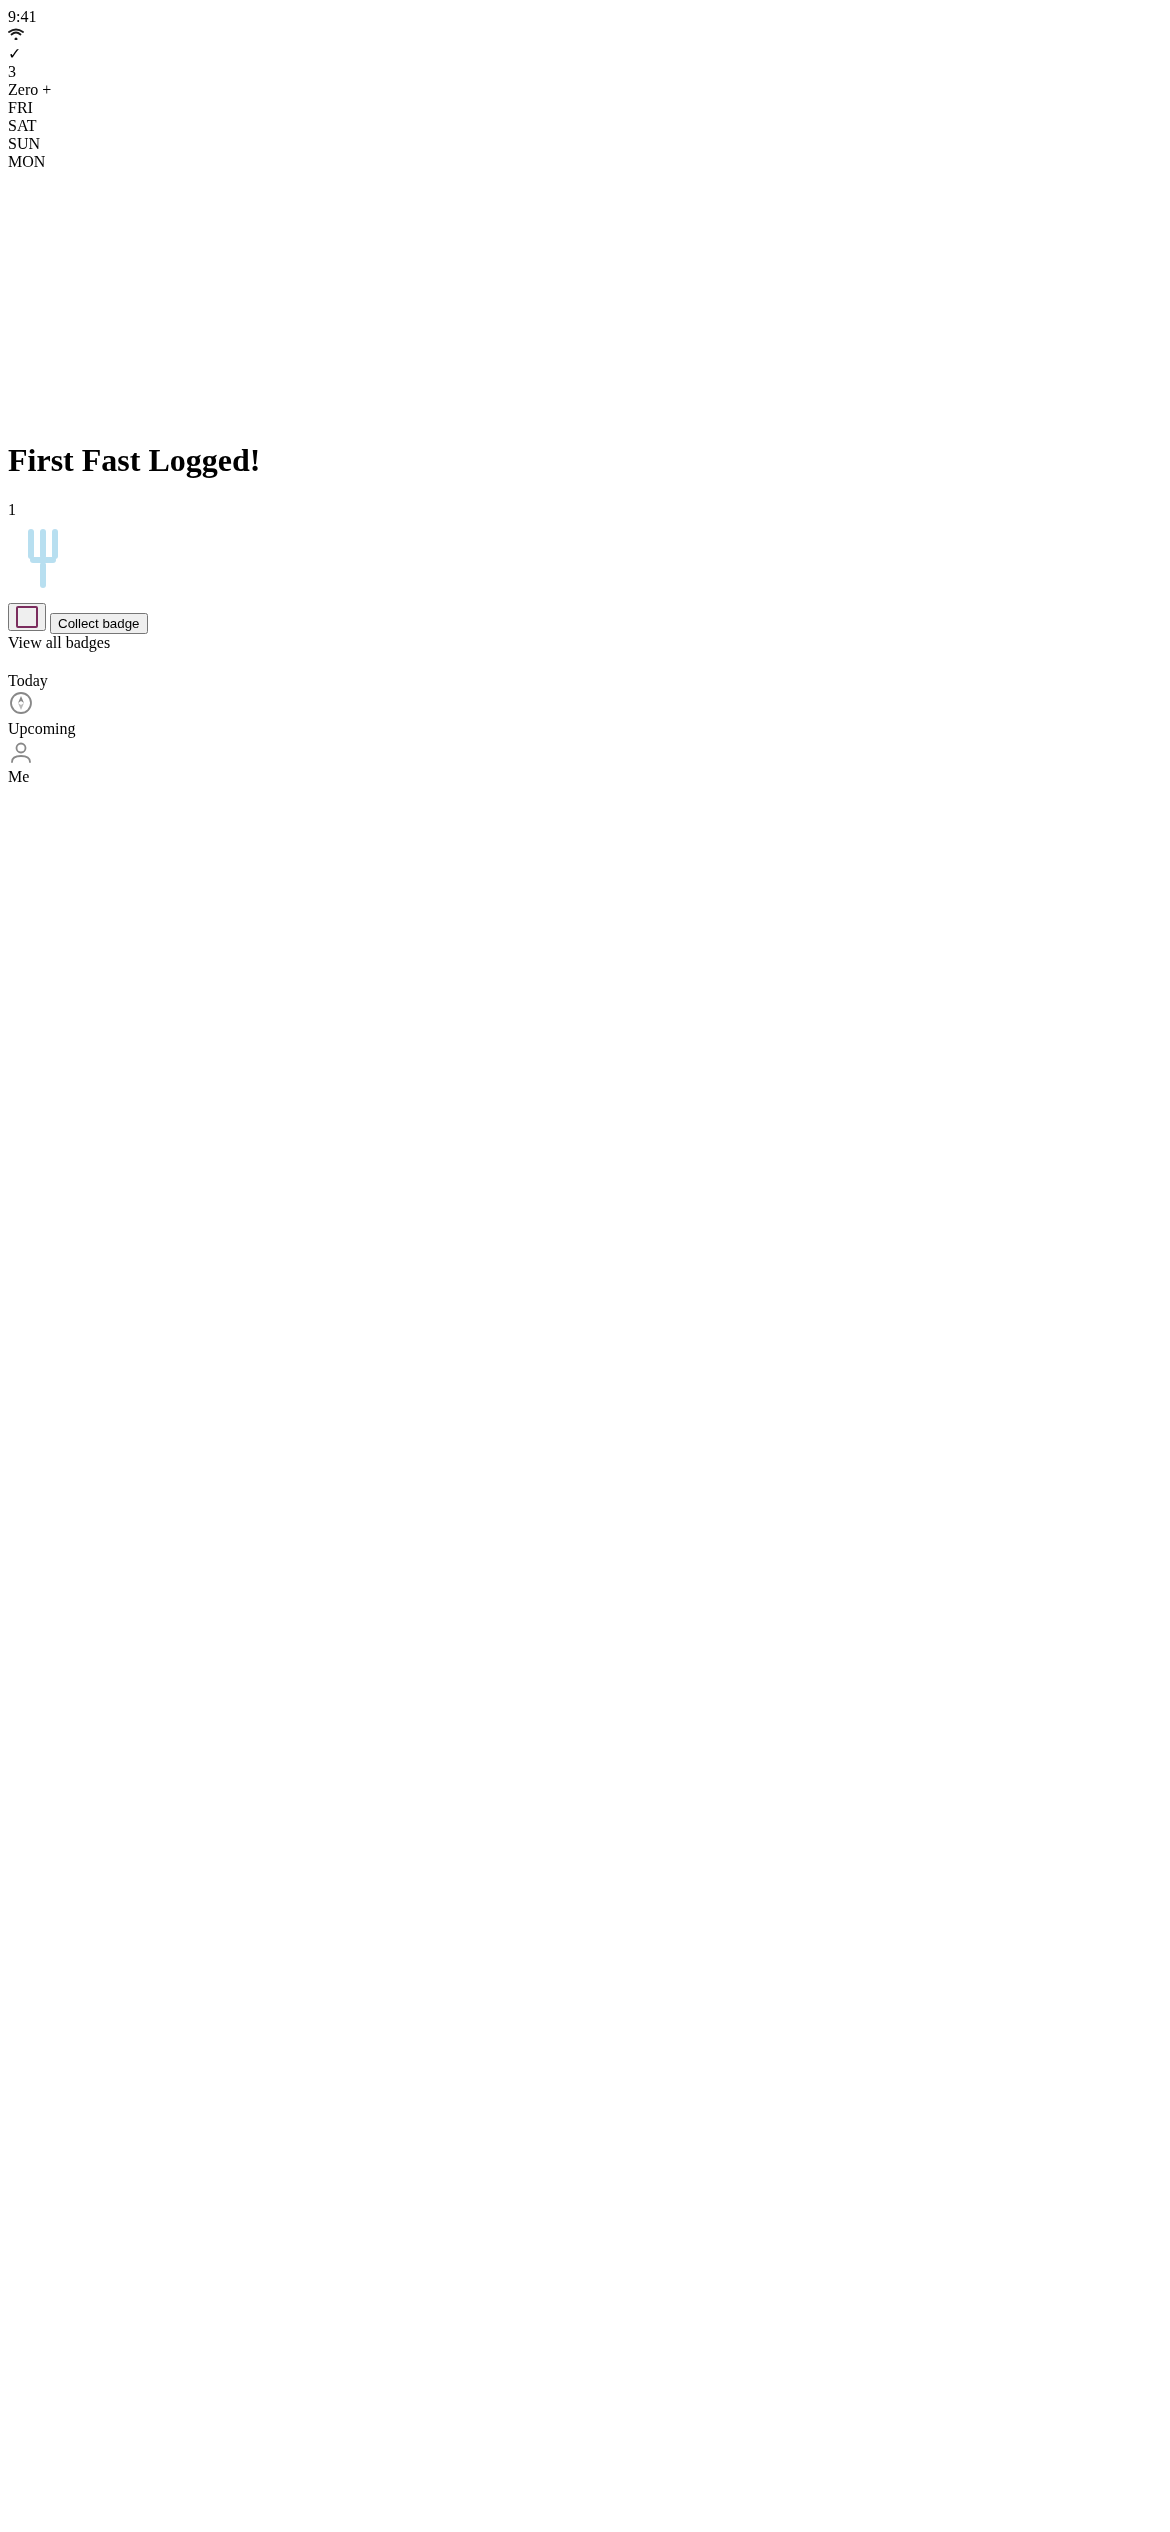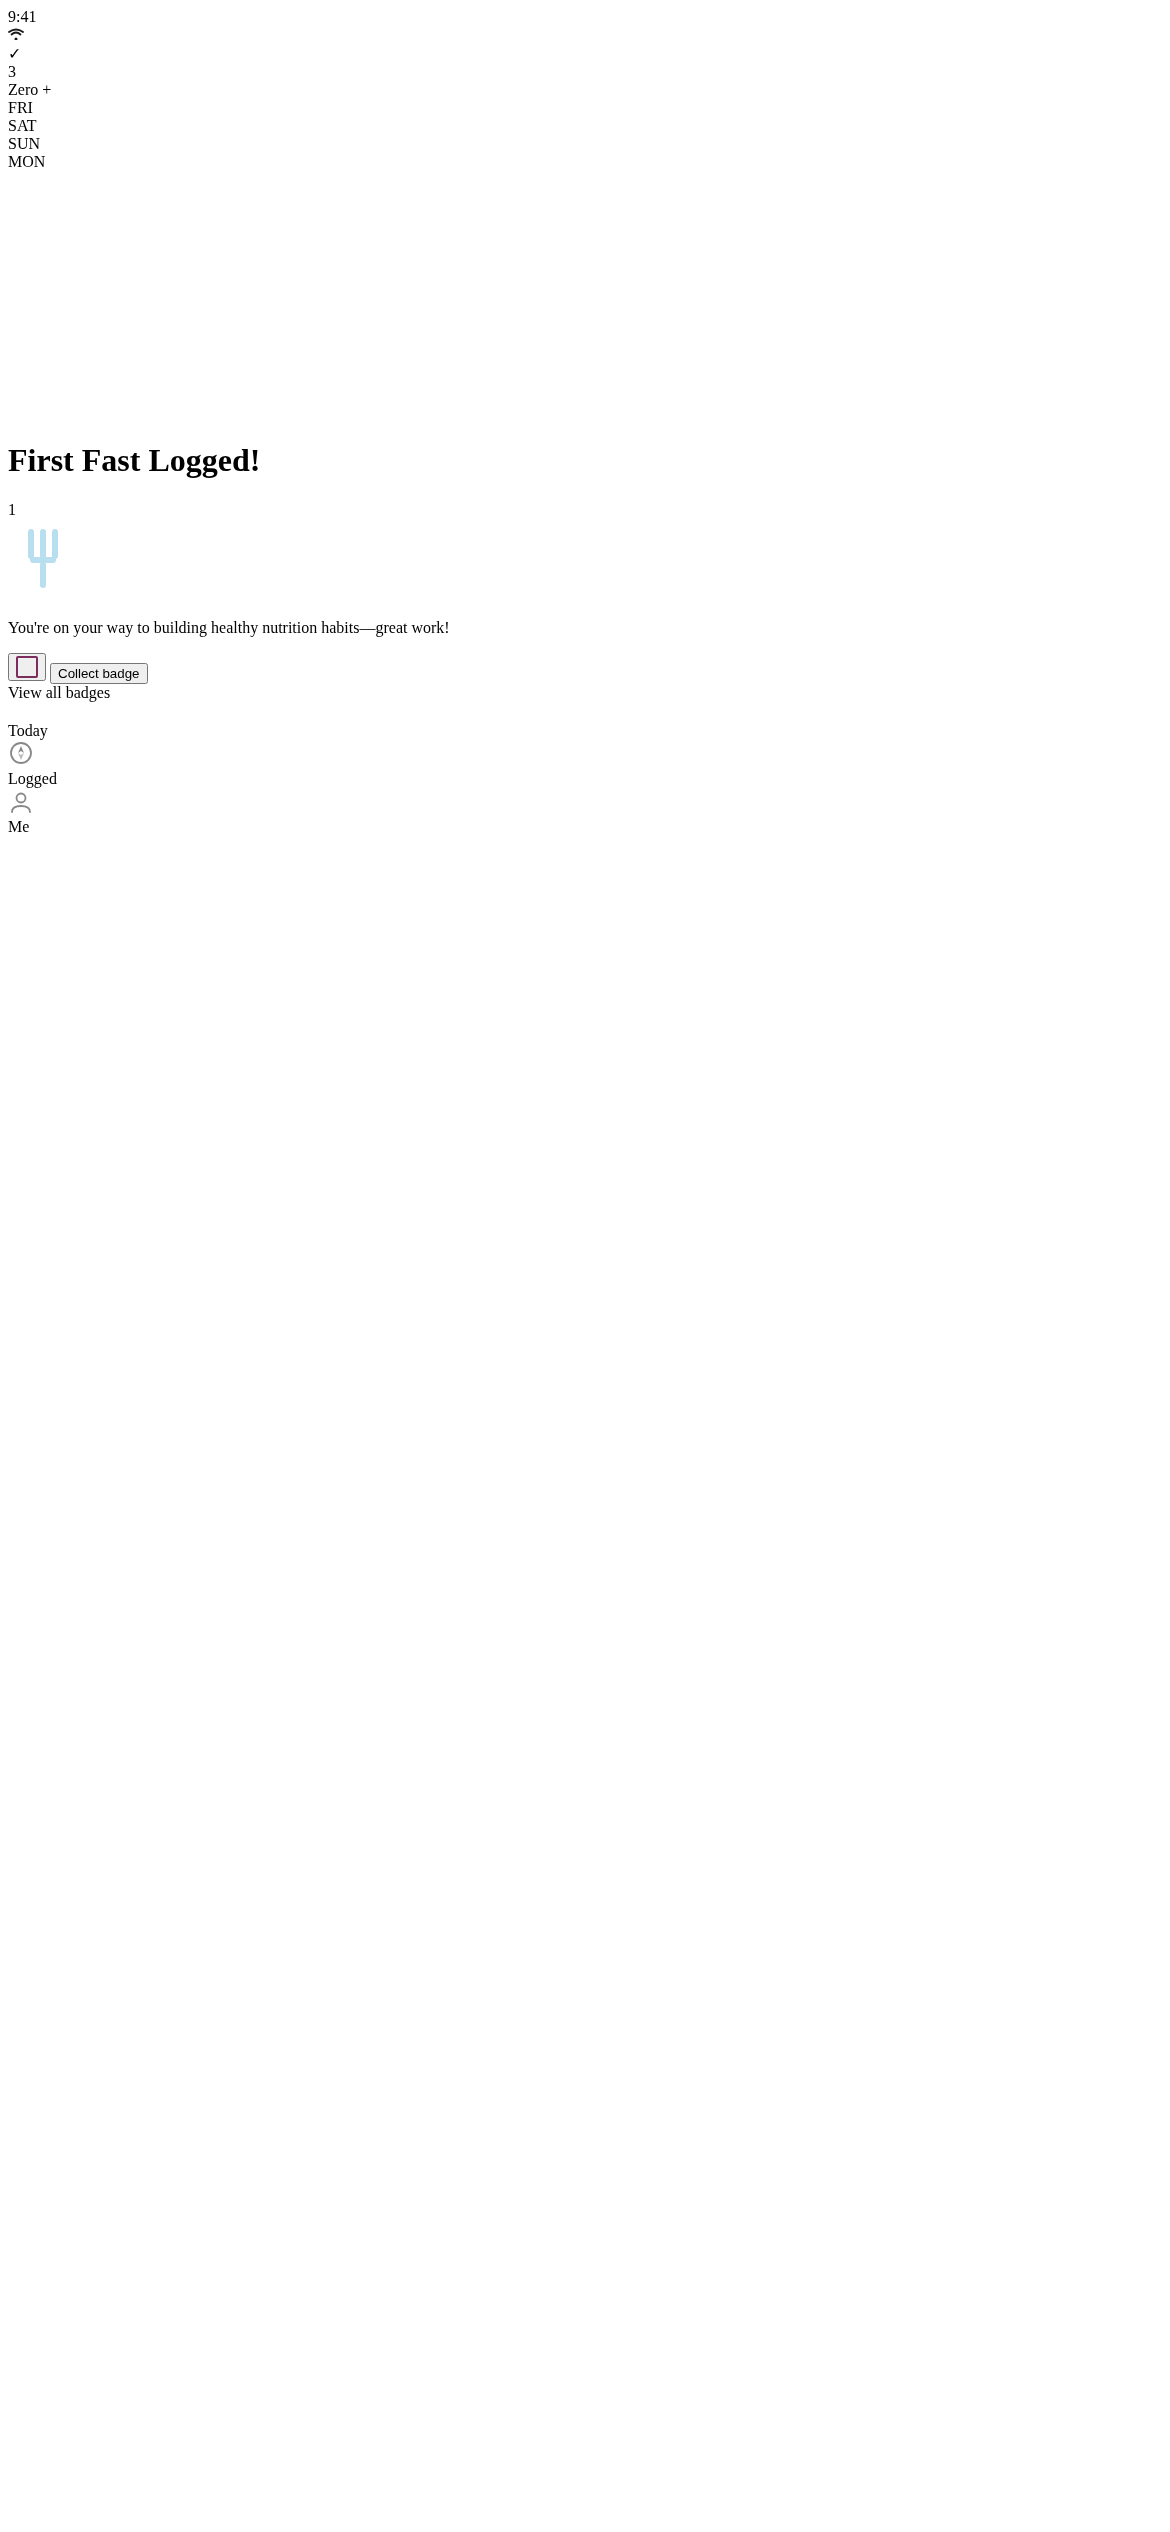--- a/index.html
+++ b/index.html
@@ -121,21 +121,20 @@
           <rect x="44" y="10" width="6" height="30" rx="3" fill="#b8dff0"></rect>
 
           <rect x="22" y="38" width="26" height="6" rx="3" fill="#b8dff0"></rect>
 
           <rect x="32" y="43" width="6" height="26" rx="3" fill="#b8dff0"></rect>
         </svg>
       </div>
     </div>
   </div>
 
-  <p class="modal-description">You're on your way to building healthy nutrition habits—great work!</p>
 
   
   <div class="action-row">
     <button class="share-btn">
     
   </button>
     <button class="collect-btn">Collect badge</button>
   </div>
 
   
@@ -156,21 +155,21 @@
       <span class="tab-label active">Today</span>
     </div>
     <div class="tab-item">
       <div class="tab-icon">
         <svg width="26" height="26" viewBox="0 0 26 26" fill="none">
           <circle cx="13" cy="13" r="10" stroke="#888" stroke-width="1.8"></circle>
           <polygon points="13,6 16,13 13,11 10,13" fill="#888"></polygon>
           <polygon points="13,20 10,13 13,15 16,13" fill="#bbb"></polygon>
         </svg>
       </div>
-      <span class="tab-label">Logged</span>
+      <span class="tab-label">Upcoming</span>
     </div>
     <div class="tab-item">
       <div class="tab-icon">
         <svg width="26" height="26" viewBox="0 0 26 26" fill="none">
           <circle cx="13" cy="10" r="4.5" stroke="#888" stroke-width="1.8"></circle>
           <path d="M4 24 Q4 18 13 18 Q22 18 22 24" stroke="#888" stroke-width="1.8" stroke-linecap="round" fill="none"></path>
         </svg>
       </div>
       <span class="tab-label">Me</span>
     </div>

